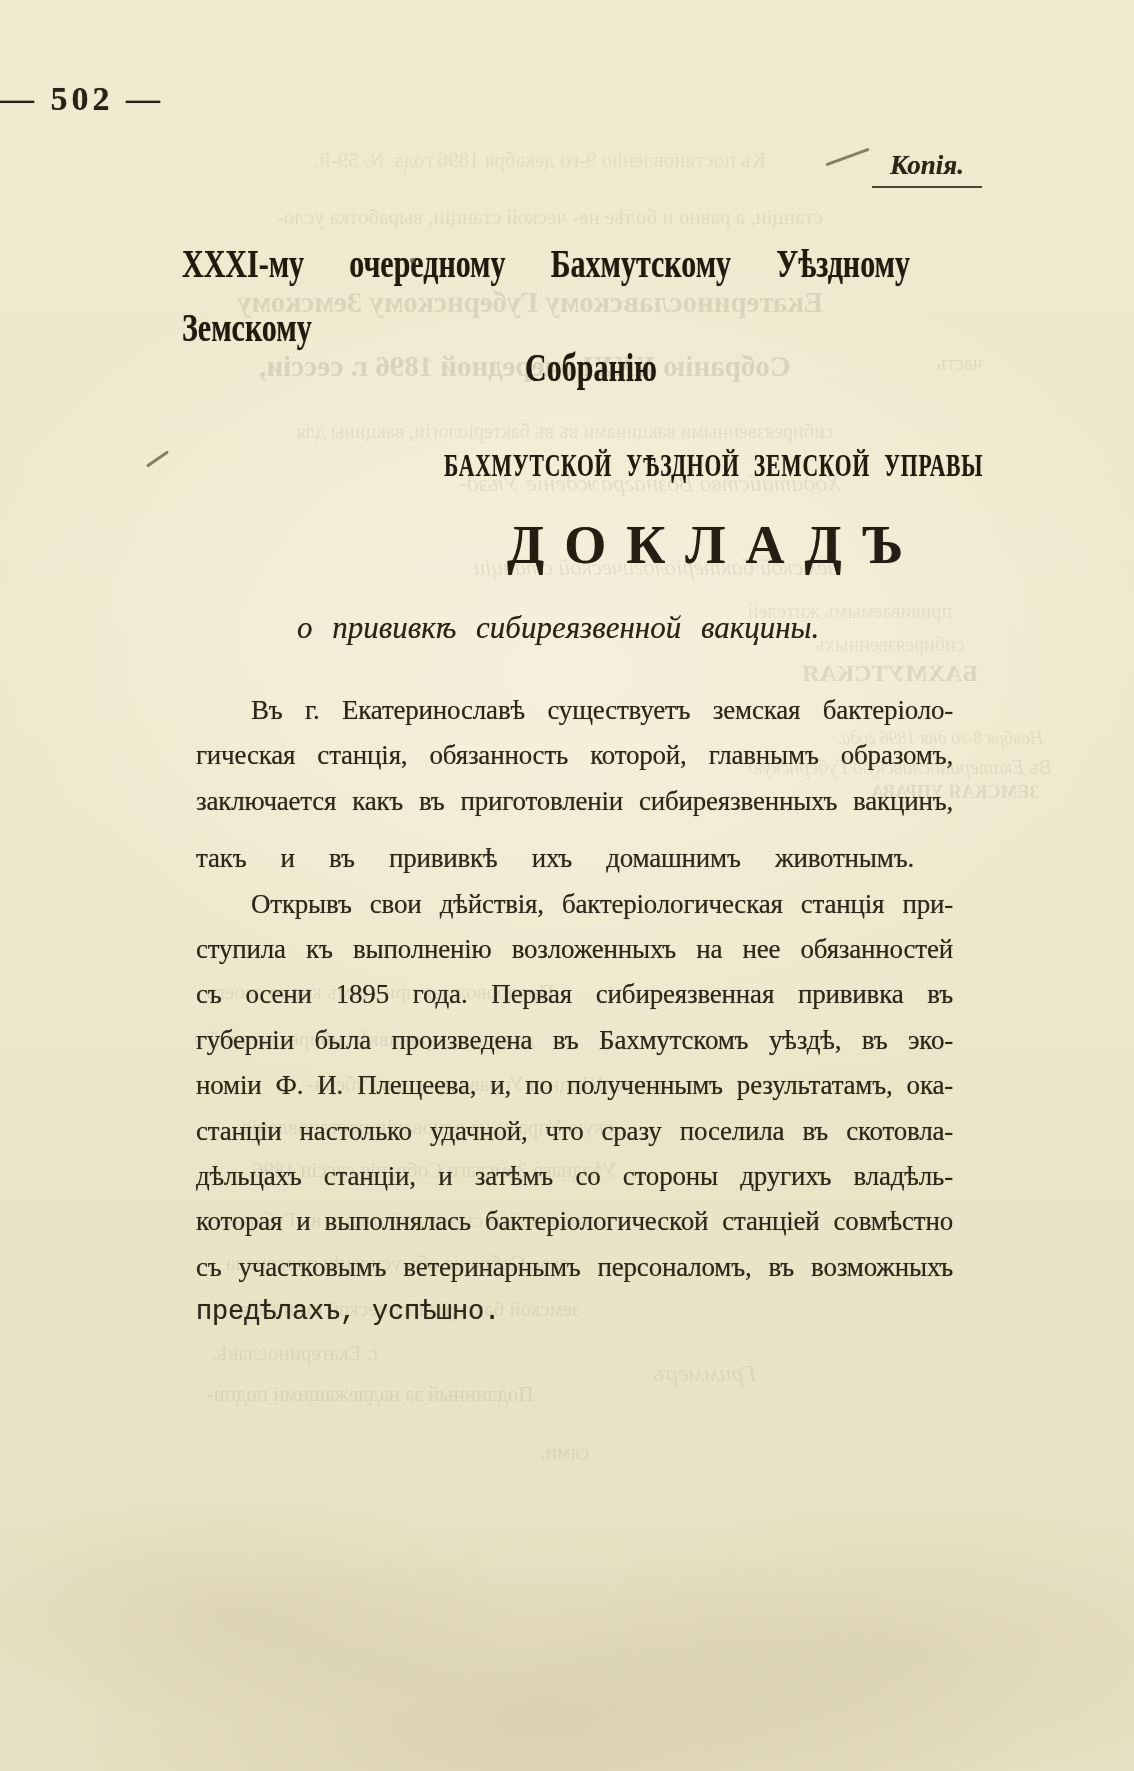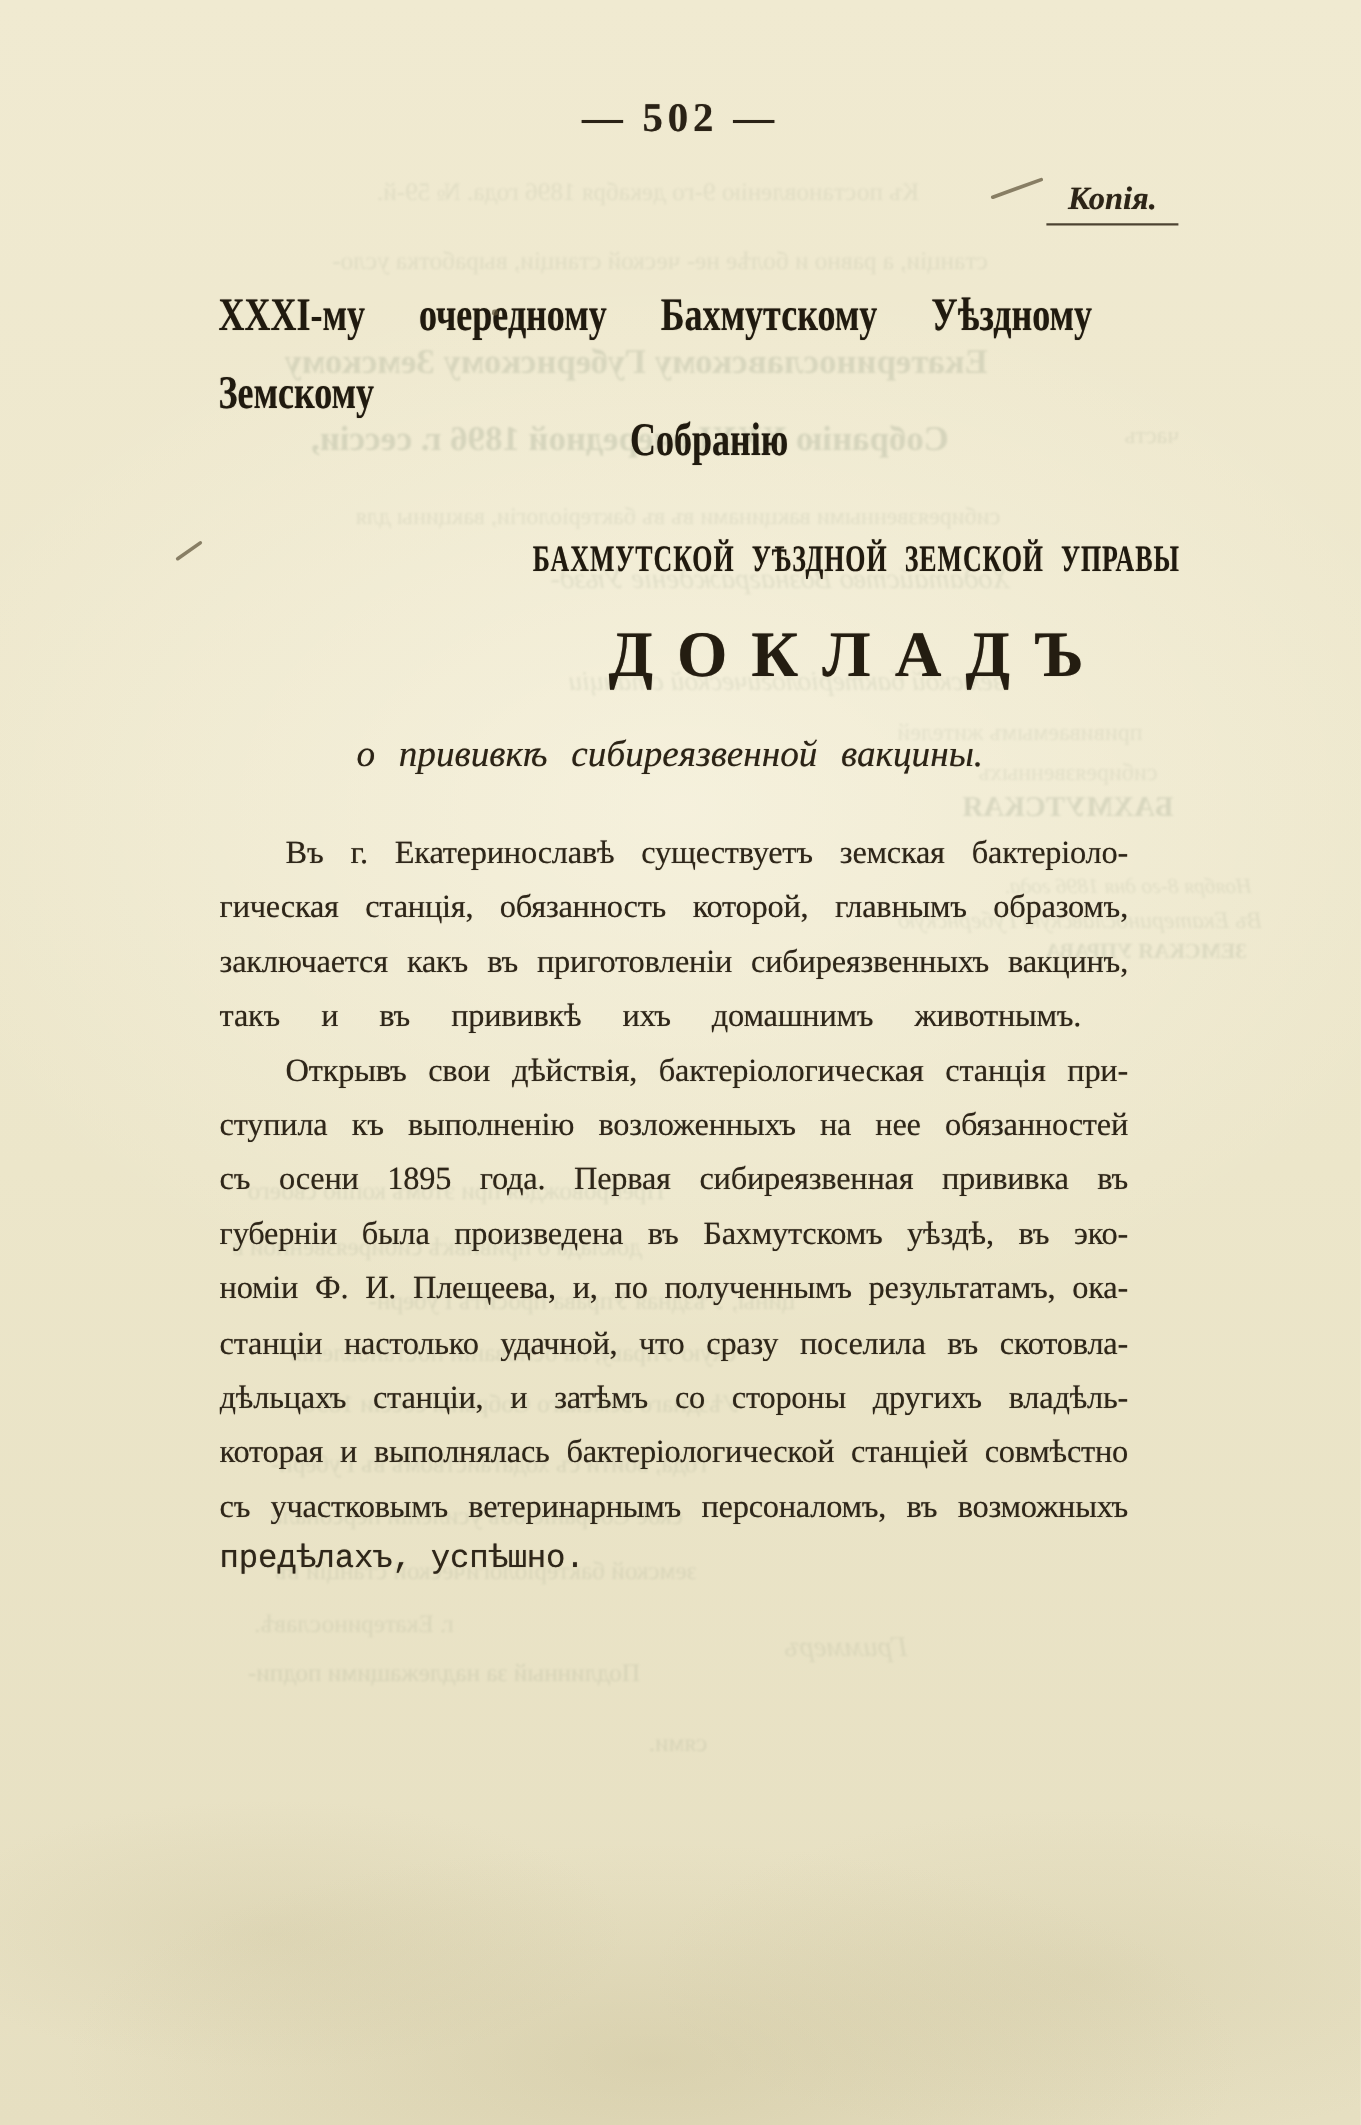--- a/index.html
+++ b/index.html
@@ -11,21 +11,21 @@
       radial-gradient(ellipse 700px 260px at 48% 97%, rgba(188,177,132,0.30), transparent 70%),
       radial-gradient(ellipse 420px 160px at 20% 91%, rgba(190,180,138,0.22), transparent 70%),
       radial-gradient(ellipse 520px 200px at 80% 93%, rgba(188,178,134,0.20), transparent 70%),
       radial-gradient(ellipse 900px 600px at 50% 38%, rgba(255,252,240,0.45), transparent 75%),
       linear-gradient(180deg,#f0ead1 0%,#ece6ca 55%,#e6dfc1 100%);
     color:#2e2619;}
   .abs{position:absolute;}
   .ink{text-shadow:0 0 0.7px rgba(45,34,18,0.55);}
 
   
-  #page-number{top:80px;left:0;width:1134px;text-align:center;
+  #page-number{top:80px;left:0;width:1134px;
     font-size:34px;font-weight:bold;letter-spacing:4px;color:#2a2216;}
 
   
   #copy-label{top:150px;right:152px;font-style:italic;font-weight:bold;font-size:27px;
     padding:0 18px 5px 18px;border-bottom:2px solid rgba(48,38,22,0.85);color:#2c2417;}
 
   
   #assembly-heading{top:231px;left:182px;width:728px;color:#201a0f;}
   #assembly-heading .l1{font-size:30px;font-weight:bold;line-height:50px;
     text-align:justify;text-align-last:justify;transform:scale(1,1.3);transform-origin:center top;}
@@ -39,21 +39,21 @@
 
   
   #report-heading{top:514px;left:400px;width:630px;text-align:center;
     font-size:54px;font-weight:bold;letter-spacing:20px;color:#241d11;}
 
   
   #report-subtitle{top:610px;left:297px;width:730px;
     font-style:italic;font-size:31px;word-spacing:12px;color:#2b2316;}
 
   
-  #body-text{top:688px;left:183px;width:757px;font-size:27px;letter-spacing:-0.2px;color:#2e2619;}
+  #body-text{top:688px;left:196px;width:757px;font-size:27px;letter-spacing:-0.2px;color:#2e2619;}
   .bline{line-height:45.4px;height:45.4px;overflow:hidden;
     text-align:justify;text-align-last:justify;}
   .bline.indent{text-indent:55px;}
   .bline.left{text-align:right;text-align-last:left;font-family:Liberation Mono, monospace;}
 
   
   .ghost{position:absolute;transform:scaleX(-1);color:#79876f;
     filter:blur(0.7px);white-space:nowrap;overflow:hidden;text-align:center;
     font-family:"Liberation Serif","DejaVu Serif",serif;pointer-events:none;}
   .ghost.b{font-weight:bold;}
@@ -109,21 +109,21 @@
 
   <div id="report-heading" class="abs ink">ДОКЛАДЪ</div>
 
   <div id="report-subtitle" class="abs ink">о прививкѣ сибиреязвенной вакцины.</div>
 
   <div id="body-text" class="abs ink">
       <div>
         <div class="bline indent">Въ г. Екатеринославѣ существуетъ земская бактеріоло-</div>
         <div class="bline">гическая станція, обязанность которой, главнымъ образомъ,</div>
         <div class="bline">заключается какъ въ приготовленіи сибиреязвенныхъ вакцинъ,</div>
-        <div class="bline" style="width: 718px;">такъ и въ прививкѣ ихъ домашнимъ животнымъ.</div>
+        <div class="bline" style="width: 718px; margin-top: 12px;">такъ и въ прививкѣ ихъ домашнимъ животнымъ.</div>
       </div>
       <div>
         <div class="bline indent">Открывъ свои дѣйствія, бактеріологическая станція при-</div>
         <div class="bline">ступила къ выполненію возложенныхъ на нее обязанностей</div>
         <div class="bline">съ осени 1895 года. Первая сибиреязвенная прививка въ</div>
         <div class="bline">губерніи была произведена въ Бахмутскомъ уѣздѣ, въ эко-</div>
         <div class="bline">номіи Ф. И. Плещеева, и, по полученнымъ результатамъ, ока-</div>
         <div class="bline">станціи настолько удачной, что сразу поселила въ скотовла-</div>
         <div class="bline">дѣльцахъ станціи, и затѣмъ со стороны другихъ владѣль-</div>
         <div class="bline">которая и выполнялась бактеріологической станціей совмѣстно</div>

